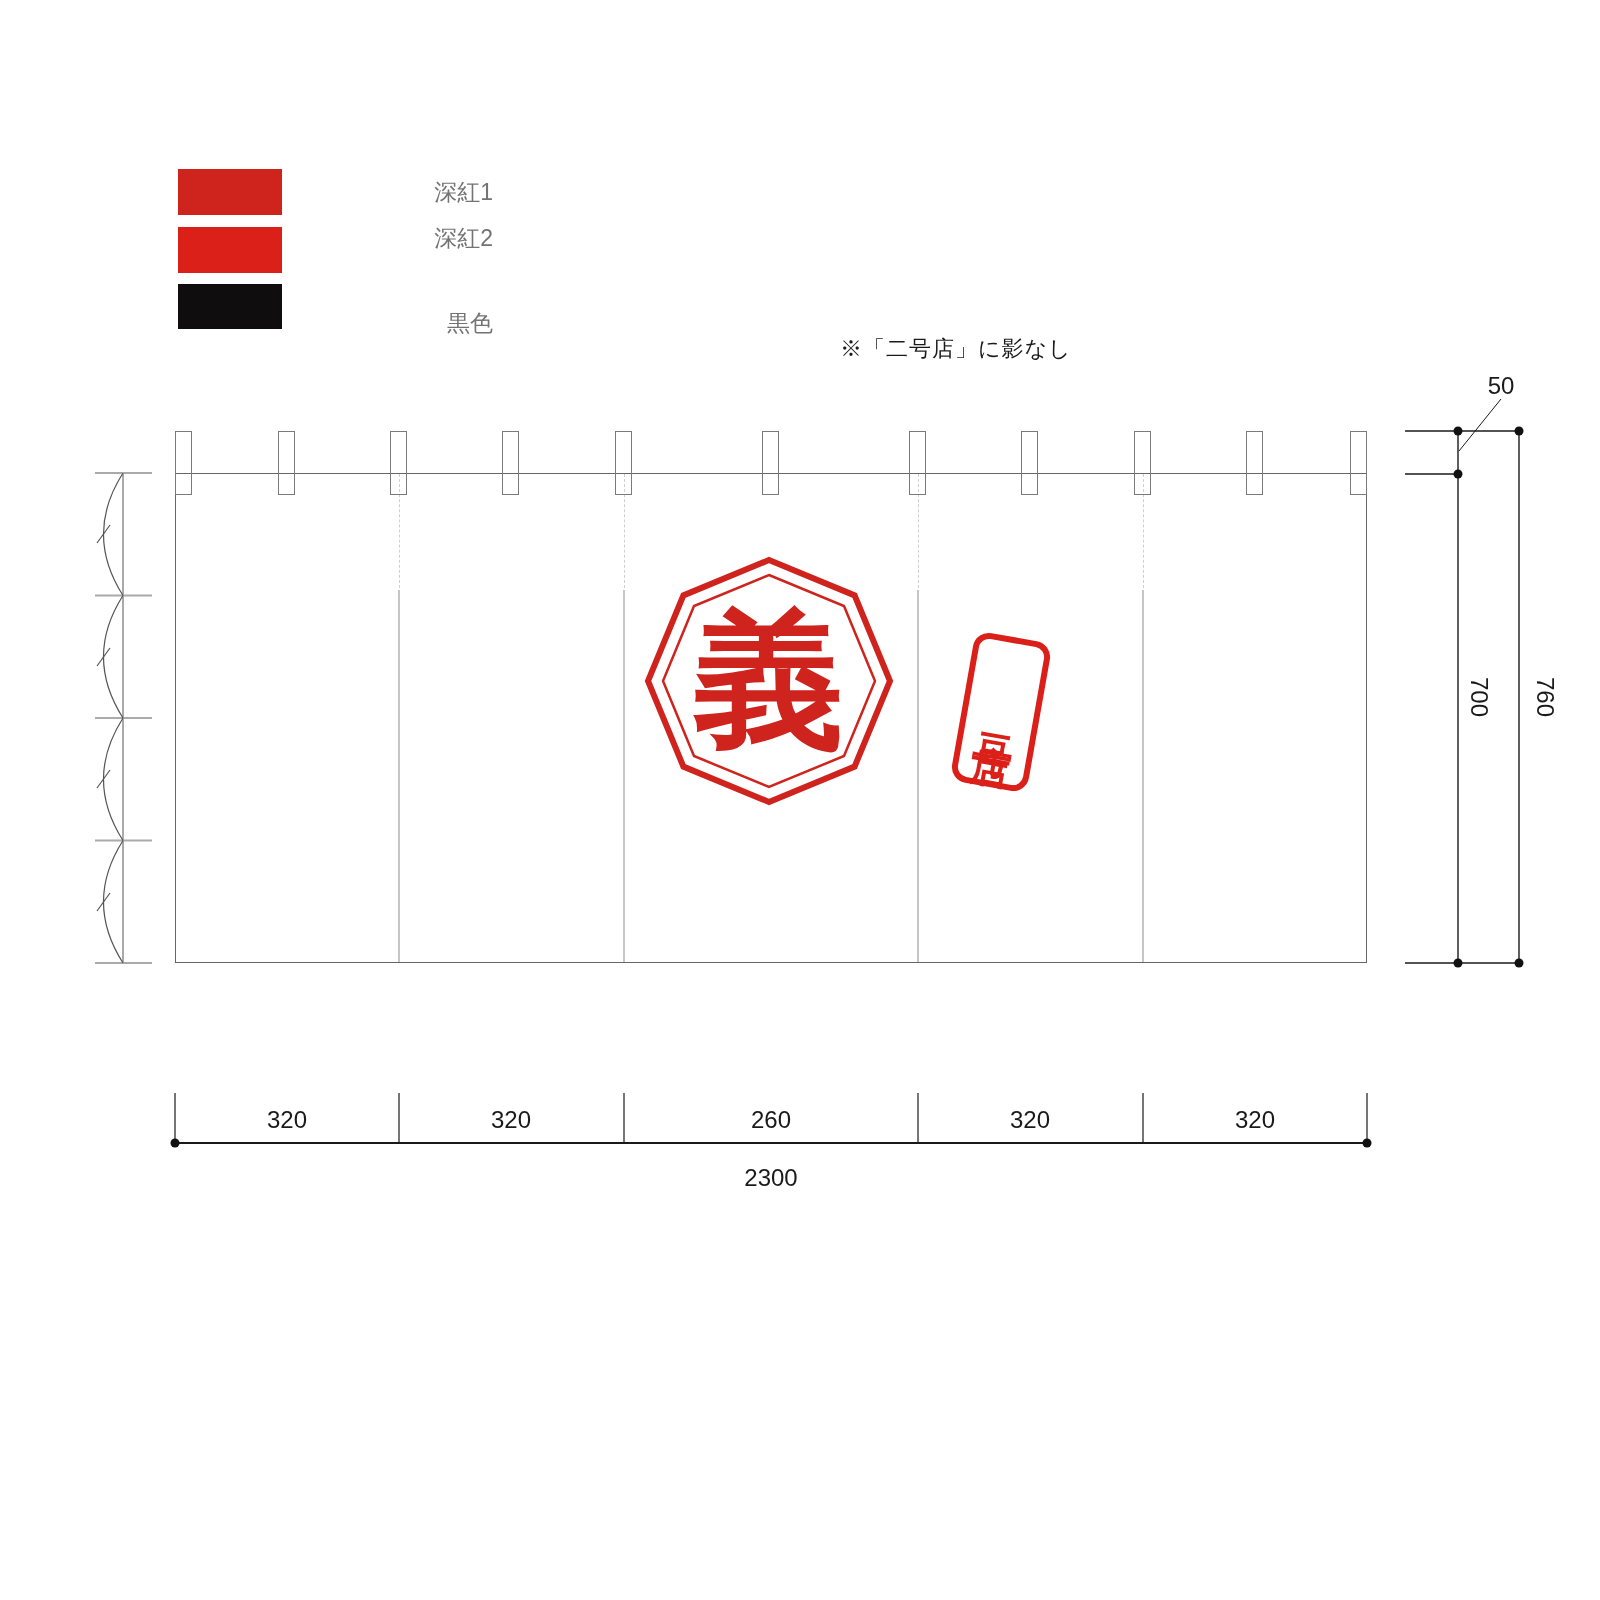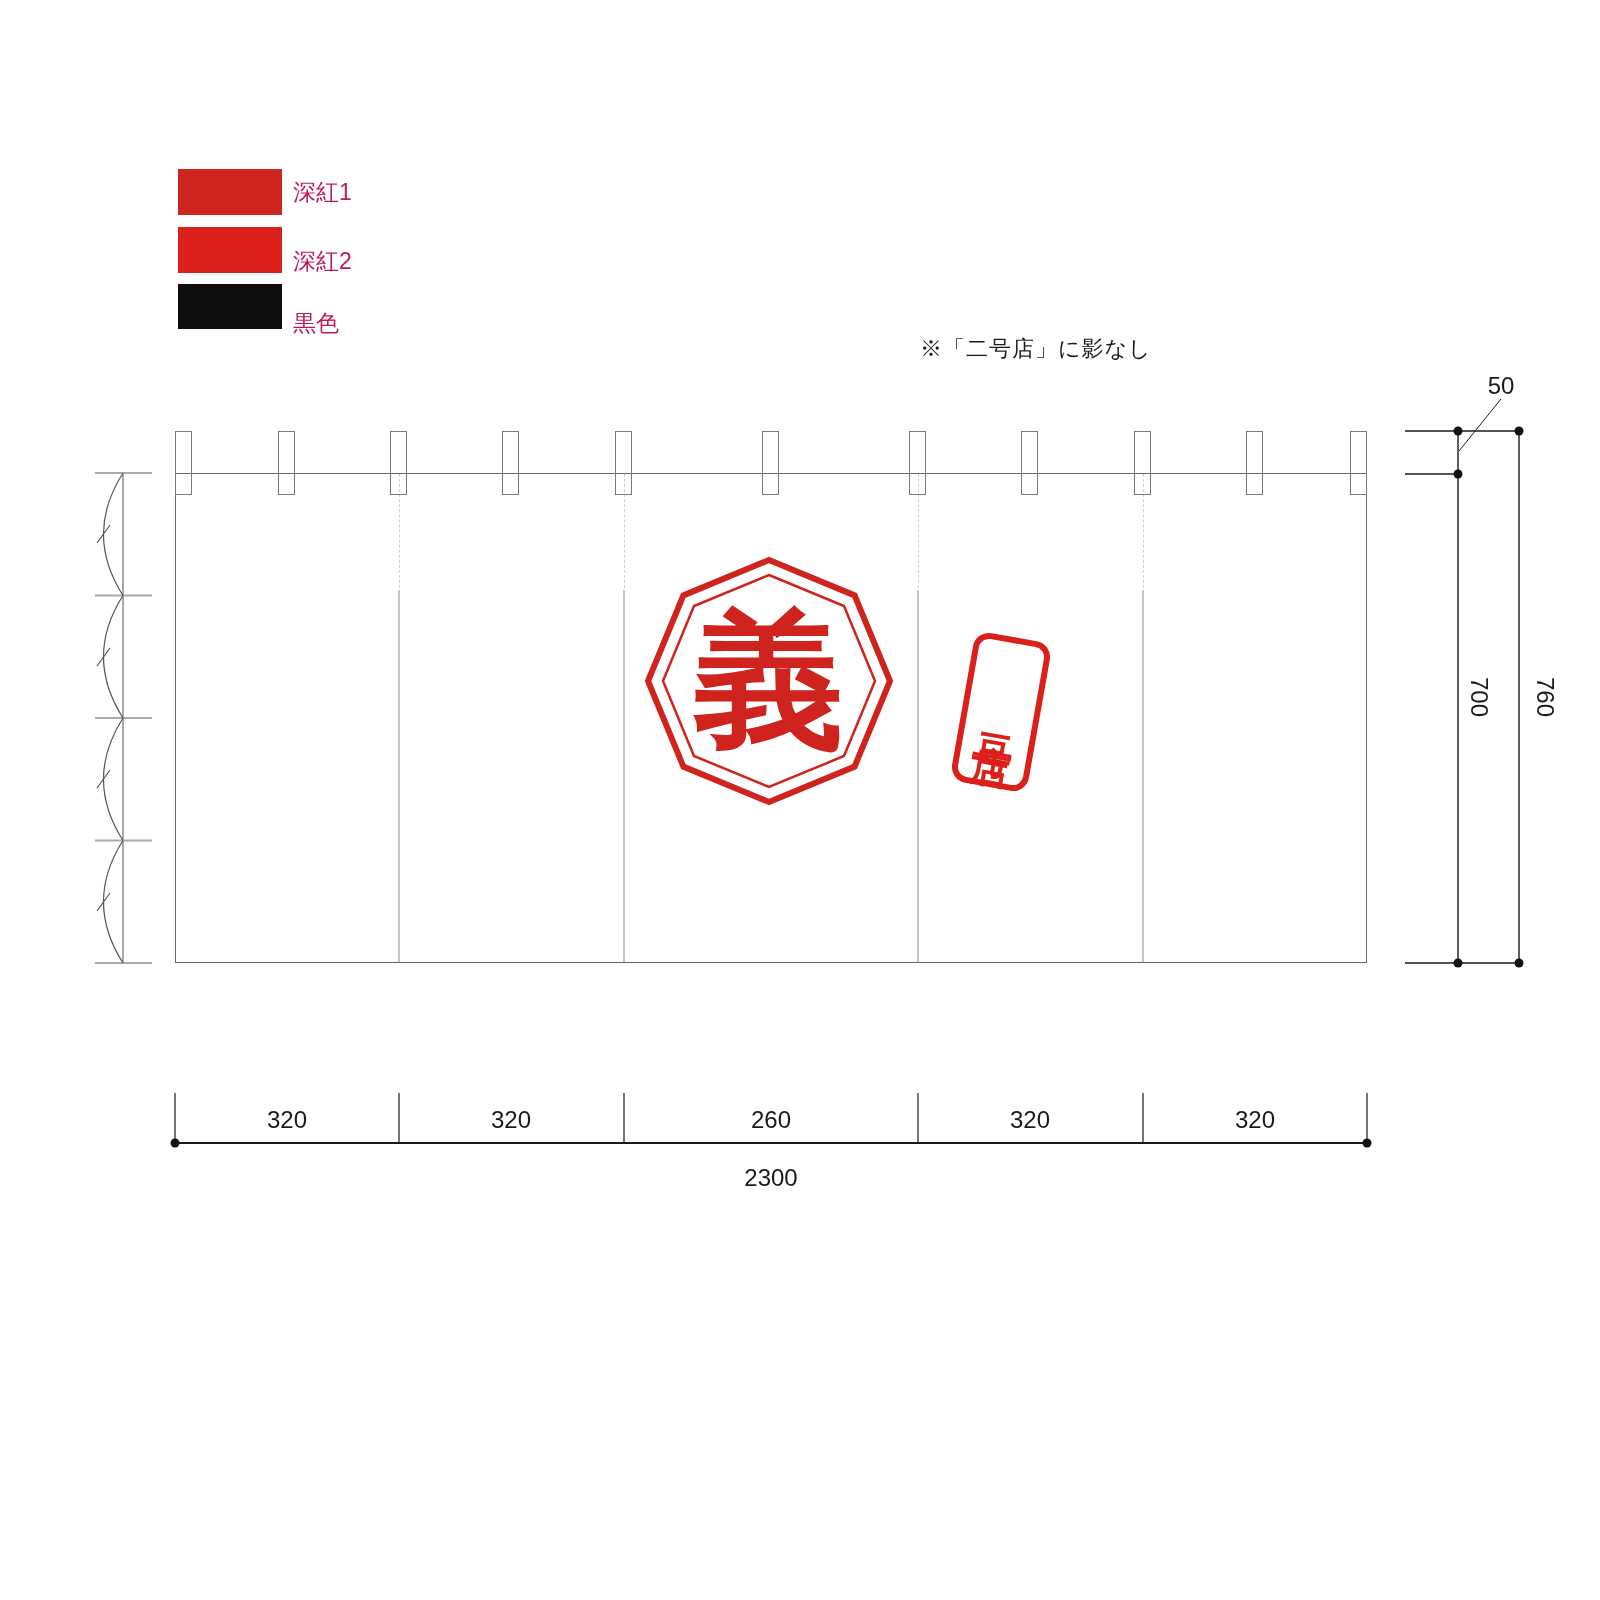--- a/index.html
+++ b/index.html
@@ -2,24 +2,24 @@
 <html><head>
 <meta charset="utf-8">
 <style>
   html,body{margin:0;padding:0;background:#ffffff;}
   body{font-family:"Liberation Sans", sans-serif;}
   #canvas{position:relative;width:1600px;height:1600px;background:#ffffff;overflow:hidden;}
 
   
   .swatch{position:absolute;left:178px;width:104px;height:46px;}
   .legend-label{position:absolute;left:293px;width:200px;height:46px;line-height:46px;
-    font-size:23px;color:#be185d;}
+    font-size:23px;color:#737373;text-align:right;}
 
   
-  .note{position:absolute;left:920px;top:334px;font-size:22px;color:#1a1a1a;letter-spacing:1px;}
+  .note{position:absolute;left:840px;top:334px;font-size:22px;color:#1a1a1a;letter-spacing:1px;}
 
   
   .curtain{position:absolute;left:175px;top:473px;width:1192px;height:490px;
     border:1px solid #666;box-sizing:border-box;background:#fff;}
   .tab{position:absolute;top:431px;width:17px;height:64px;border:1px solid #7a7a7a;
     box-sizing:border-box;background:transparent;}
   .div-dash{position:absolute;top:474px;height:114px;width:0;border-left:1px dashed #cfcfcf;}
   .div-solid{position:absolute;top:590px;height:372px;width:2px;background:#c6c6c6;}
 
   .logo-svg{position:absolute;left:639px;top:551px;}
@@ -42,21 +42,21 @@
 </style>
 </head>
 <body>
 
 <div id="canvas">
 
   <div class="swatch" style="top: 169px; background-color: rgb(207, 36, 30);"></div>
   <div class="swatch" style="top: 227px; background-color: rgb(219, 31, 25);"></div>
   <div class="swatch" style="top: 284px; height: 45px; background-color: rgb(15, 13, 13);"></div>
   <div class="legend-label" style="top:169px">深紅1</div>
-  <div class="legend-label" style="top:238px">深紅2</div>
+  <div class="legend-label" style="top:215px">深紅2</div>
   <div class="legend-label" style="top:301px;height:45px;line-height:45px">黒色</div>
 
   <div class="note">※「二号店」に影なし</div>
 
   <div class="curtain"></div>
 
   <div class="div-dash" style="left:399px"></div>
   <div class="div-dash" style="left:624px"></div>
   <div class="div-dash" style="left:918px"></div>
   <div class="div-dash" style="left:1143px"></div>

